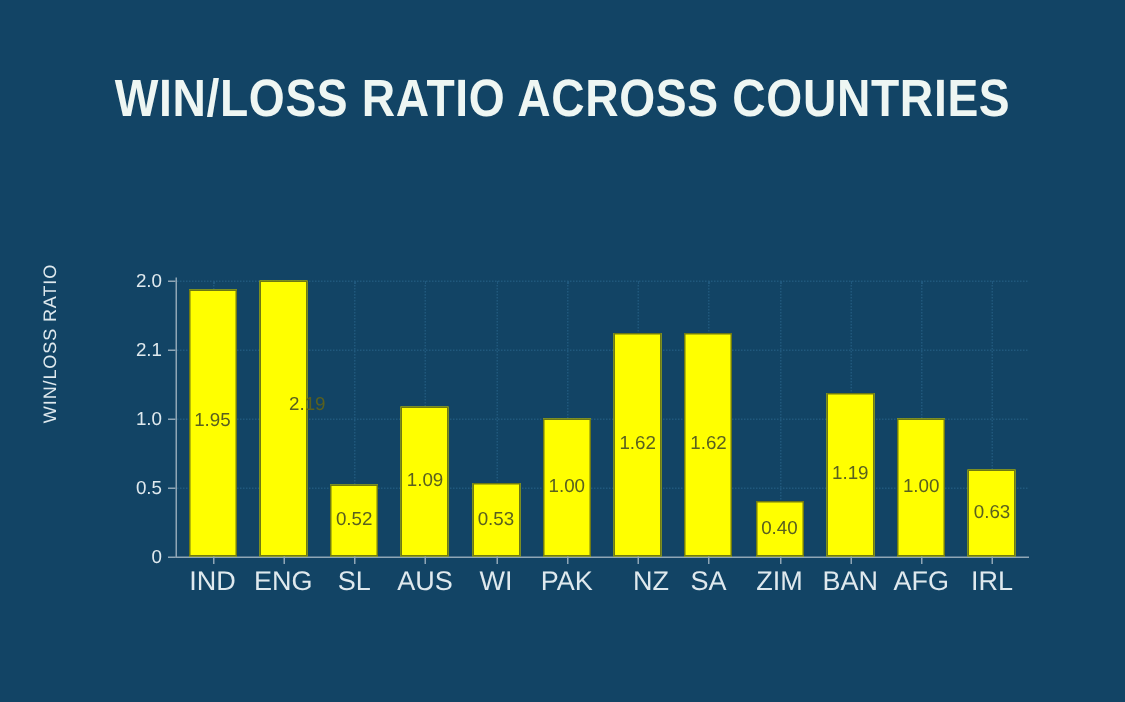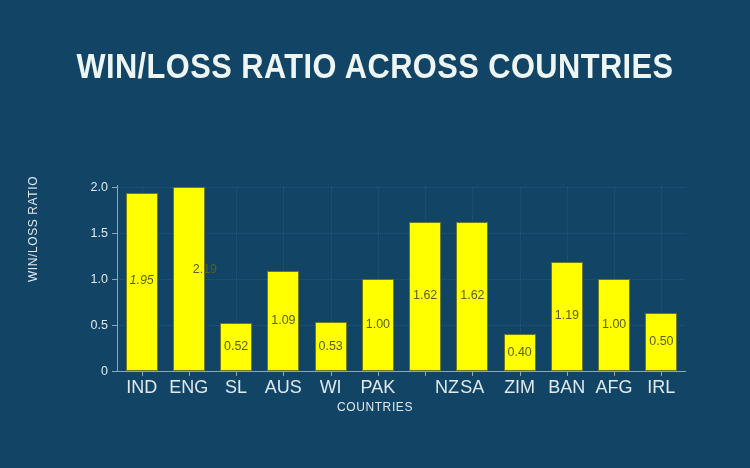--- a/index.html
+++ b/index.html
@@ -208,34 +208,33 @@
       <div class="gridline-v" style="left: 543.375px;"></div>
     </div>
 
   <div id="y-axis-spine"></div>
   <div id="x-axis-spine"></div>
 
   <div id="y-tick-labels">
       <div class="y-tick-label" style="top: 371px;">0</div>
       <div class="y-tick-label" style="top: 325px;">0.5</div>
       <div class="y-tick-label" style="top: 279px;">1.0</div>
-      <div class="y-tick-label" style="top: 233px;">1.5</div>
+      <div class="y-tick-label" style="top: 233px;">2.1</div>
       <div class="y-tick-label" style="top: 187px;">2.0</div>
     </div>
   <div id="y-axis-title">WIN/LOSS RATIO</div>
 
-  <div id="x-axis-title">COUNTRIES</div>
 
 <div class="y-tick-mark" style="top: 371px;"></div>
     <div class="y-tick-mark" style="top: 325px;"></div>
     <div class="y-tick-mark" style="top: 279px;"></div>
     <div class="y-tick-mark" style="top: 233px;"></div>
     <div class="y-tick-mark" style="top: 187px;"></div>
     <div class="bar" title="IND: 1.95" style="left: 125.625px; width: 32px; top: 192.52px; height: 178.48px;"></div>
-    <div class="bar-label" style="left: 111.625px; top: 273.3px; font-style: italic;">1.95</div>
+    <div class="bar-label" style="left: 111.625px; top: 273.3px;">1.95</div>
     <div class="x-tick-mark" style="left: 141.625px;"></div>
     <div class="x-tick-label" style="left: 106.625px;">IND</div>
     <div class="bar" title="ENG: 2.19" style="left: 172.875px; width: 32px; top: 187px; height: 184px;"></div>
     <div class="bar-label" style="left: 158.875px; top: 262.26px; margin-left: 16px;">2.19</div>
     <div class="x-tick-mark" style="left: 188.875px;"></div>
     <div class="x-tick-label" style="left: 153.875px;">ENG</div>
     <div class="bar" title="SL: 0.52" style="left: 220.125px; width: 32px; top: 323.16px; height: 47.84px;"></div>
     <div class="bar-label" style="left: 206.125px; top: 339.08px;">0.52</div>
     <div class="x-tick-mark" style="left: 236.125px;"></div>
     <div class="x-tick-label" style="left: 201.125px;">SL</div>
@@ -247,34 +246,34 @@
     <div class="bar-label" style="left: 300.625px; top: 338.62px;">0.53</div>
     <div class="x-tick-mark" style="left: 330.625px;"></div>
     <div class="x-tick-label" style="left: 295.625px;">WI</div>
     <div class="bar" title="PAK: 1.00" style="left: 361.875px; width: 32px; top: 279px; height: 92px;"></div>
     <div class="bar-label" style="left: 347.875px; top: 317px;">1.00</div>
     <div class="x-tick-mark" style="left: 377.875px;"></div>
     <div class="x-tick-label" style="left: 342.875px;">PAK</div>
     <div class="bar" title="NZ: 1.62" style="left: 409.125px; width: 32px; top: 221.96px; height: 149.04px;"></div>
     <div class="bar-label" style="left: 395.125px; top: 288.48px;">1.62</div>
     <div class="x-tick-mark" style="left: 425.125px;"></div>
-    <div class="x-tick-label" style="left: 412px;">NZ</div>
+    <div class="x-tick-label" style="left: 399px;">NZ</div>
     <div class="bar" title="SA: 1.62" style="left: 456.375px; width: 32px; top: 221.96px; height: 149.04px;"></div>
     <div class="bar-label" style="left: 442.375px; top: 288.48px;">1.62</div>
     <div class="x-tick-mark" style="left: 472.375px;"></div>
     <div class="x-tick-label" style="left: 437.375px;">SA</div>
     <div class="bar" title="ZIM: 0.40" style="left: 503.625px; width: 32px; top: 334.2px; height: 36.8px;"></div>
     <div class="bar-label" style="left: 489.625px; top: 344.6px;">0.40</div>
     <div class="x-tick-mark" style="left: 519.625px;"></div>
     <div class="x-tick-label" style="left: 484.625px;">ZIM</div>
     <div class="bar" title="BAN: 1.19" style="left: 550.875px; width: 32px; top: 261.52px; height: 109.48px;"></div>
     <div class="bar-label" style="left: 536.875px; top: 308.26px;">1.19</div>
     <div class="x-tick-mark" style="left: 566.875px;"></div>
     <div class="x-tick-label" style="left: 531.875px;">BAN</div>
     <div class="bar" title="AFG: 1.00" style="left: 598.125px; width: 32px; top: 279px; height: 92px;"></div>
     <div class="bar-label" style="left: 584.125px; top: 317px;">1.00</div>
     <div class="x-tick-mark" style="left: 614.125px;"></div>
     <div class="x-tick-label" style="left: 579.125px;">AFG</div>
     <div class="bar" title="IRL: 0.63" style="left: 645.375px; width: 32px; top: 313.04px; height: 57.96px;"></div>
-    <div class="bar-label" style="left: 631.375px; top: 334.02px;">0.50</div>
+    <div class="bar-label" style="left: 631.375px; top: 334.02px;">0.63</div>
     <div class="x-tick-mark" style="left: 661.375px;"></div>
     <div class="x-tick-label" style="left: 626.375px;">IRL</div>
   </div>
 
 </body></html>

